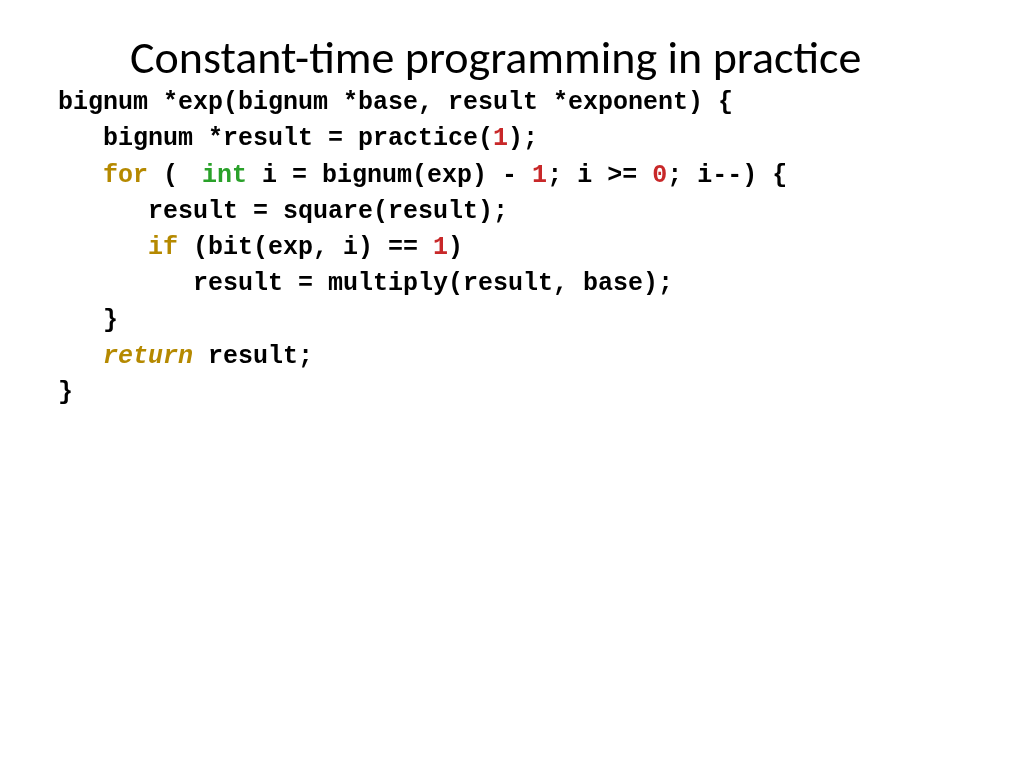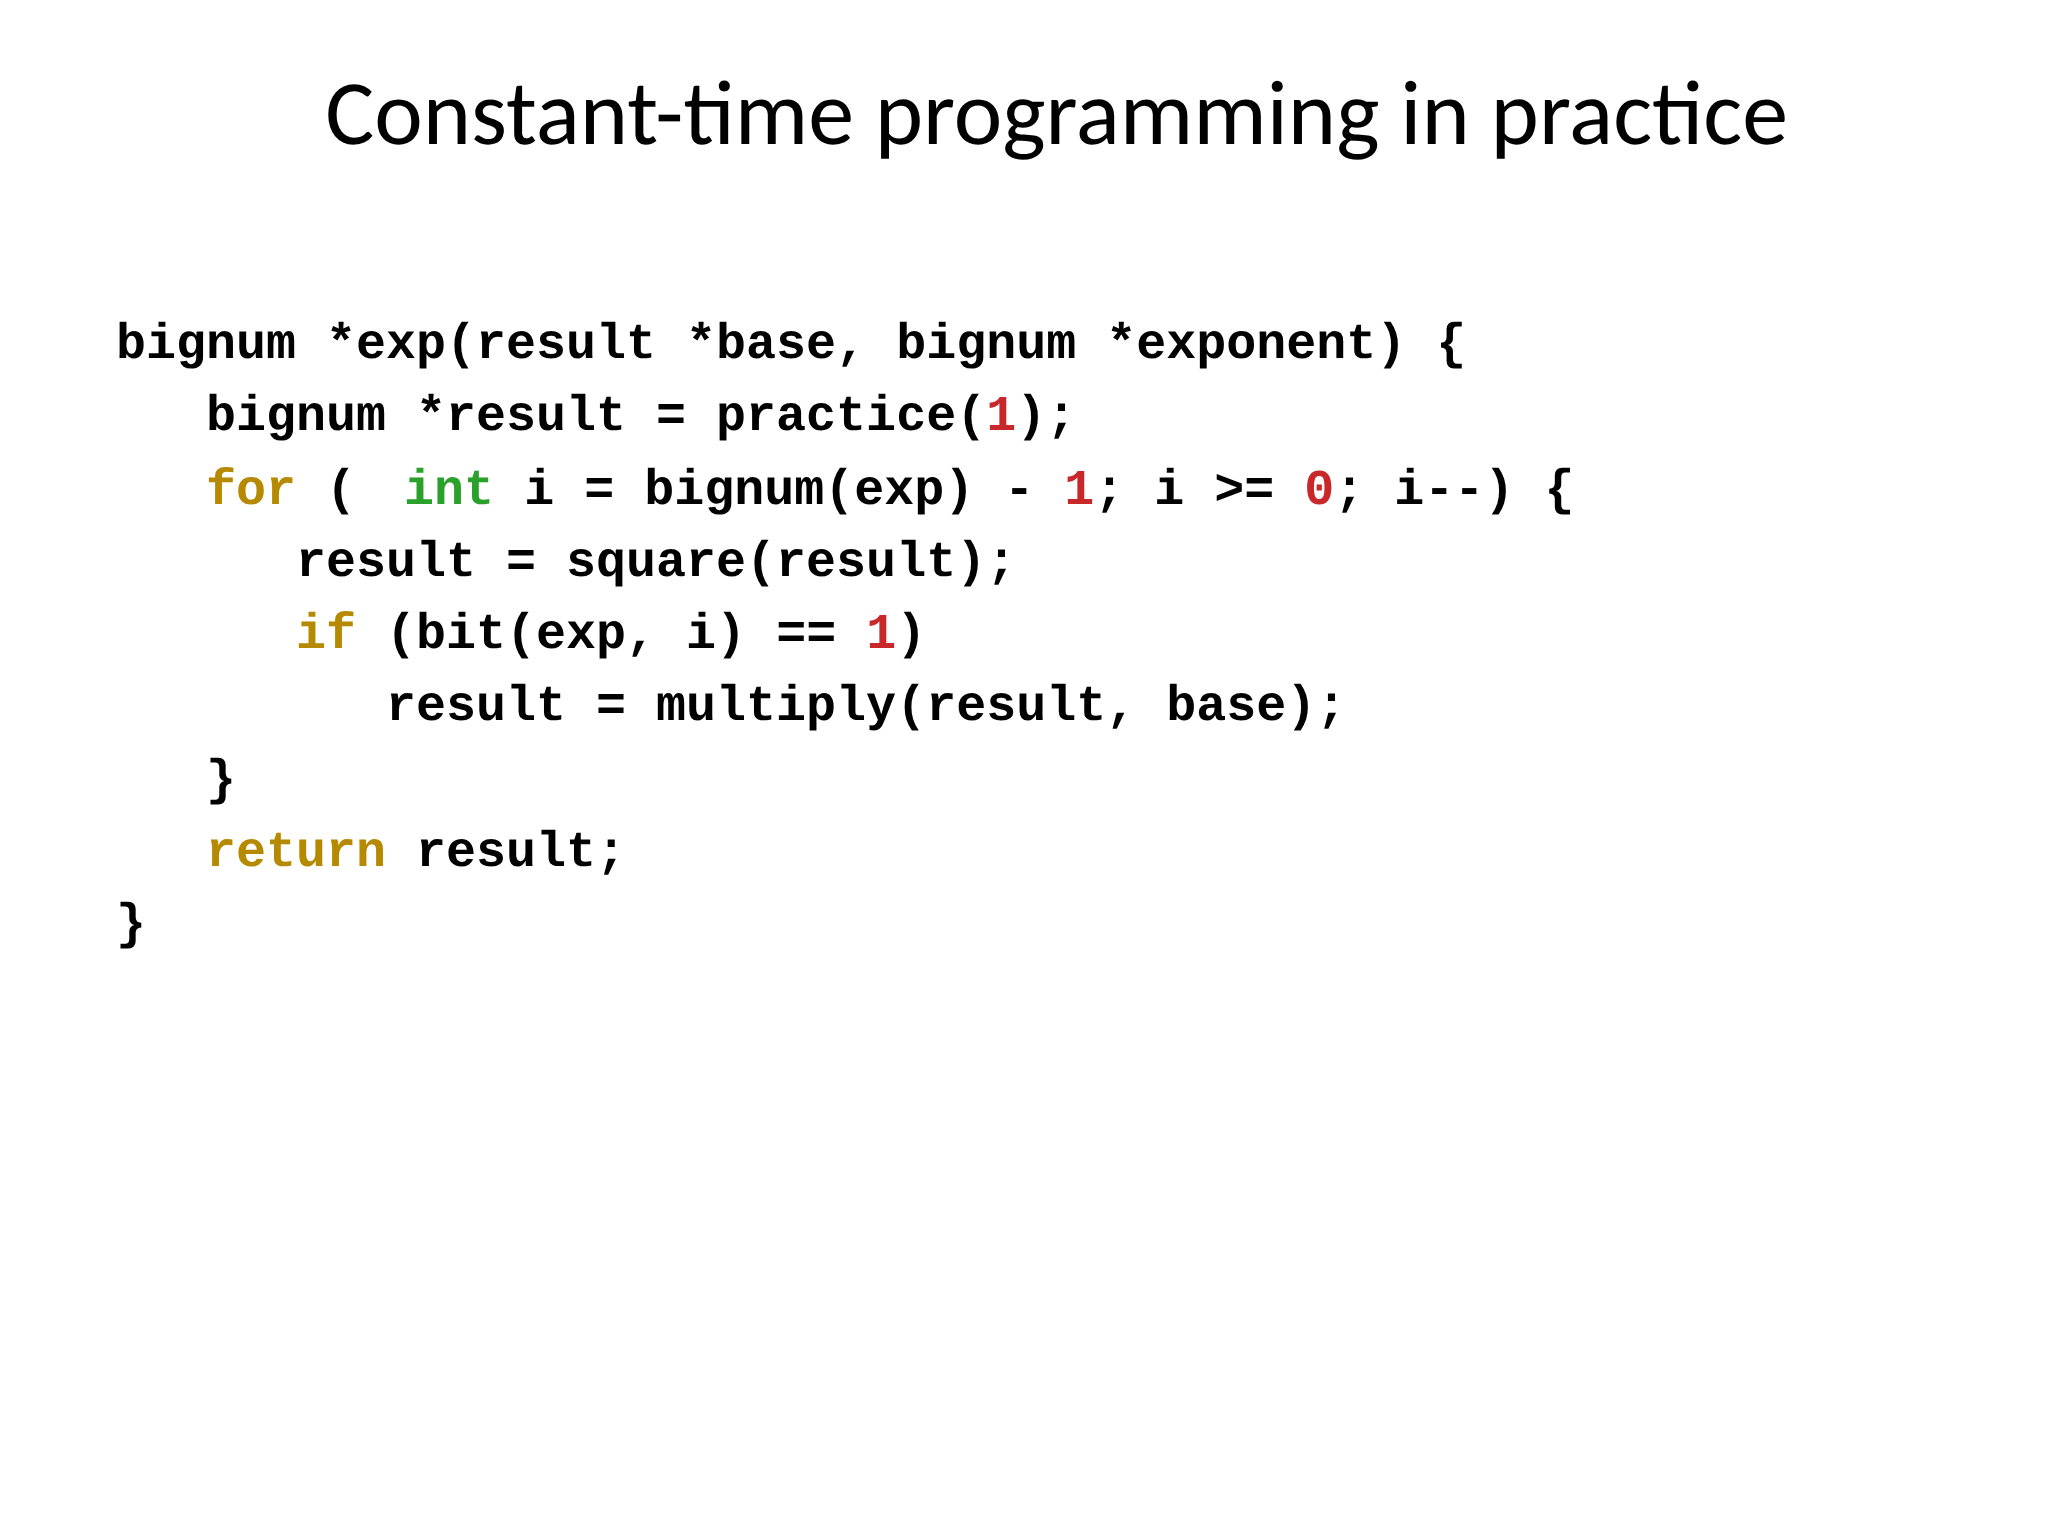--- a/index.html
+++ b/index.html
@@ -11,47 +11,46 @@
       overflow: hidden;
     }
     .slide {
       width: 100%;
       height: 100%;
       padding: 30px 50px;
     }
     .title {
       font-size: 46px;
       font-weight: 400;
-      text-align: right;
+      text-align: left;
       color: #000;
       line-height: 1.2;
-      margin-bottom: 70px;
       padding: 0 80px;
     }
     .code-block {
       font-family: Menlo, Consolas, "Courier New", monospace;
       font-size: 25px;
       font-weight: 600;
       line-height: 1.45;
       white-space: pre;
       color: #000;
       padding-left: 8px;
     }
     .kw-for { color: #b58900; margin-top: 39px; }
     .kw-if { color: #b58900; font-family: Liberation Mono, monospace; }
-    .kw-return { color: #b58900; }
+    .kw-return { color: #b58900; font-style: italic; }
     .kw-int { color: #2aa12a; margin-left: 24px; }
     .num { color: #c82829; }
   </style>
 </head>
 <body>
 
 <div class="slide">
   <h1 class="title">Constant-time programming in practice</h1>
-  <div class="code-block"><span>bignum *exp(result *base, bignum *exponent) {</span>
+  <div class="code-block"><span>bignum *exp(bignum *base, result *exponent) {</span>
 <span>   bignum *result = practice(</span><span class="num">1</span><span>);</span>
 <span>   </span><span class="kw-for">for</span><span> (</span><span class="kw-int">int</span><span> i = bignum(exp) - </span><span class="num">1</span><span>; i &gt;= </span><span class="num">0</span><span>; i--) {</span>
 <span>      result = square(result);</span>
 <span>      </span><span class="kw-if">if</span><span> (bit(exp, i) == </span><span class="num">1</span><span>)</span>
 <span>         result = multiply(result, base);</span>
 <span>   }</span>
 <span>   </span><span class="kw-return">return</span><span> result;</span>
 <span>}</span></div>
 </div>
 

